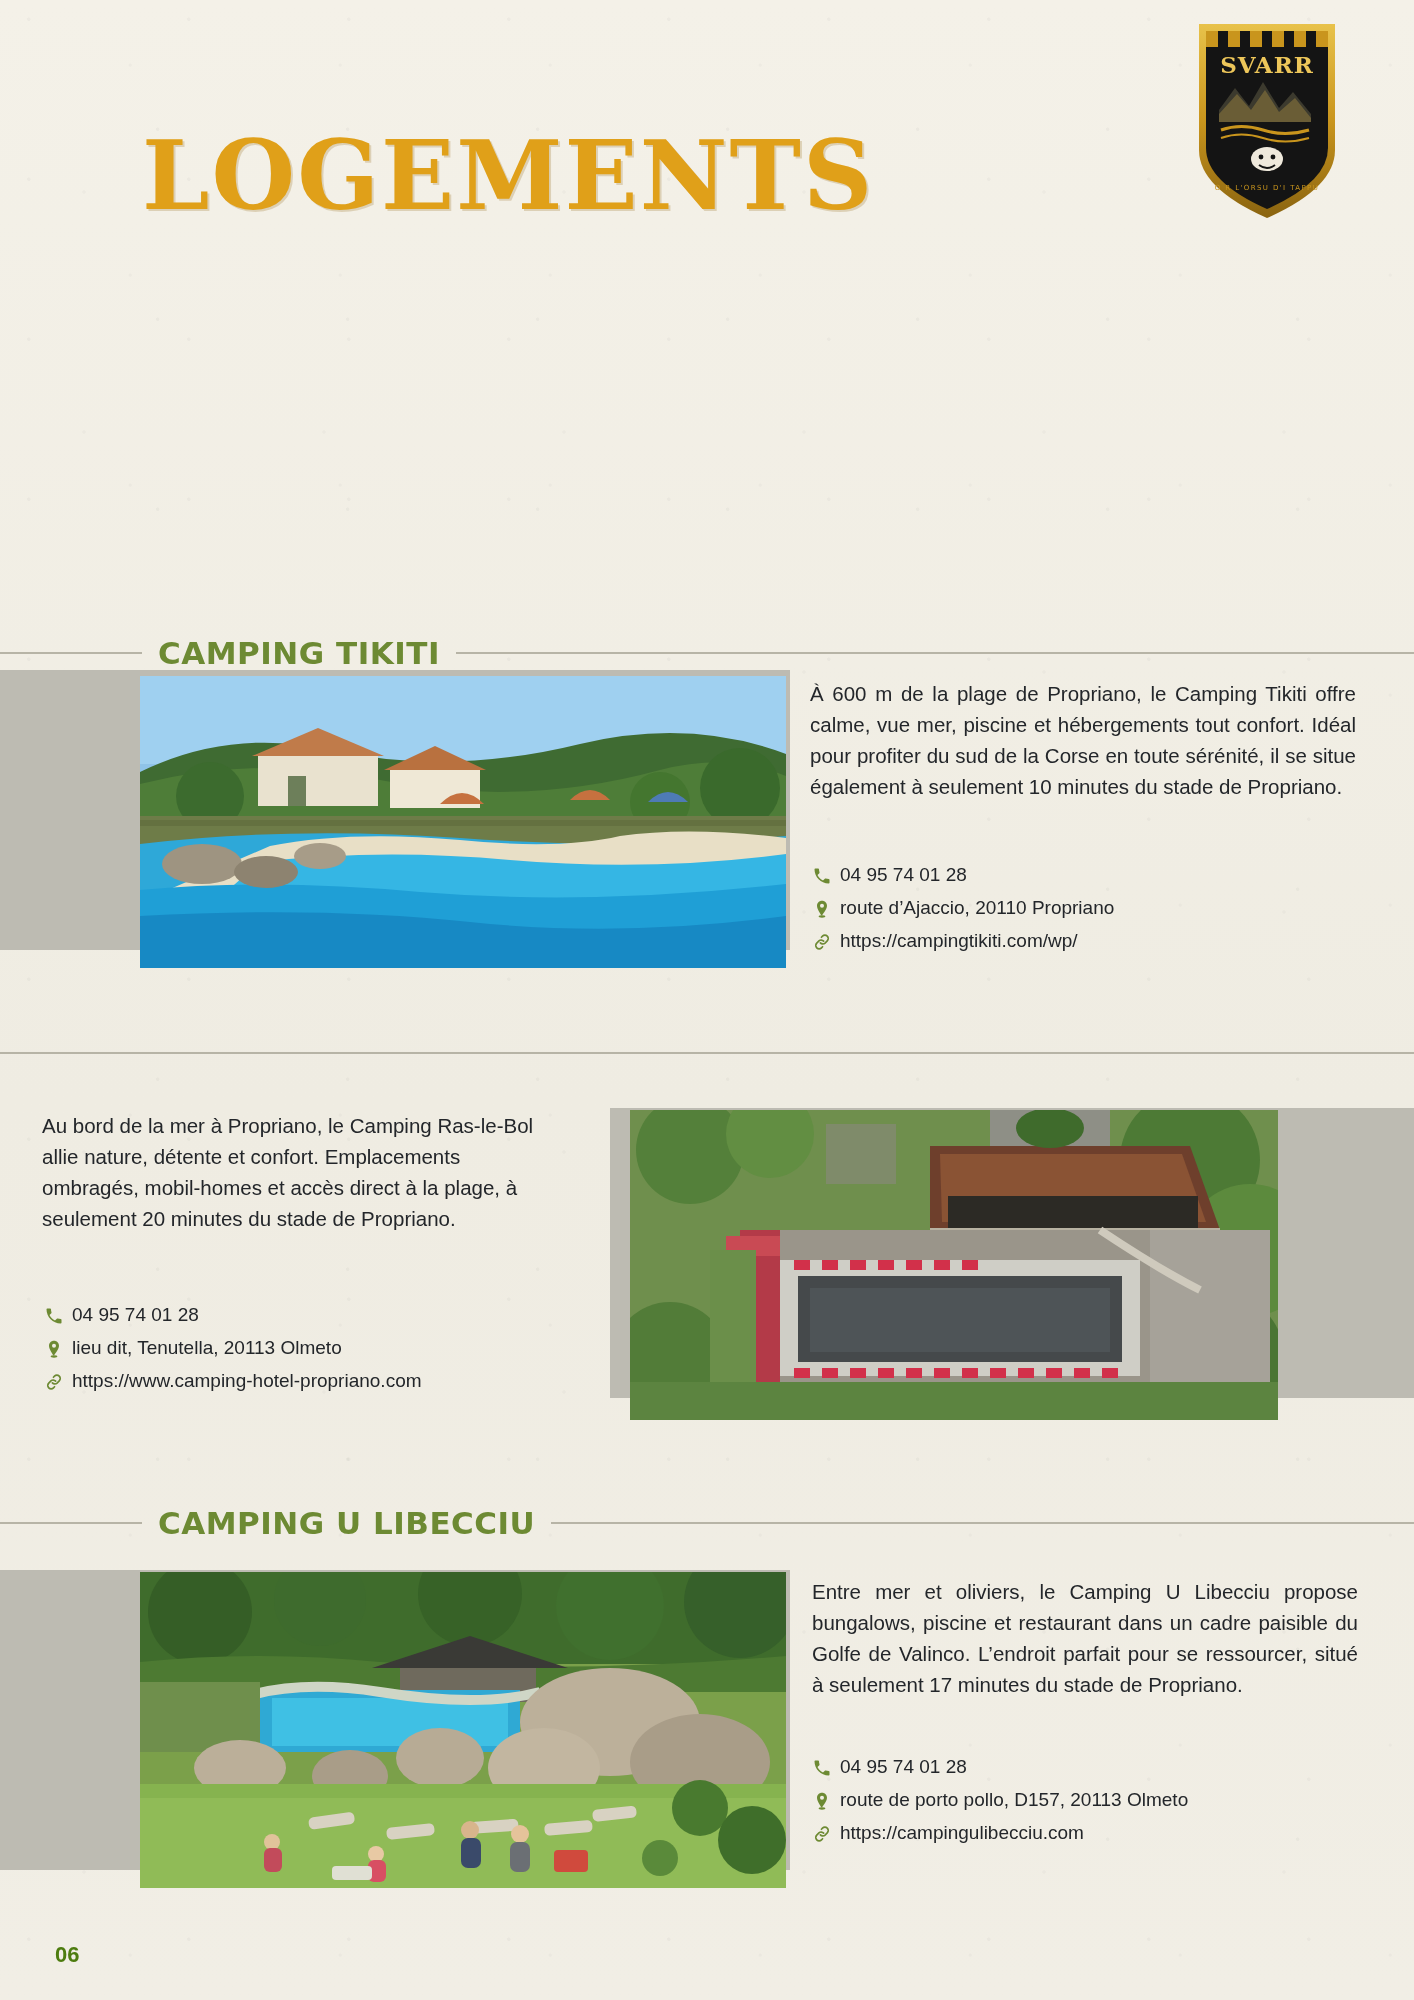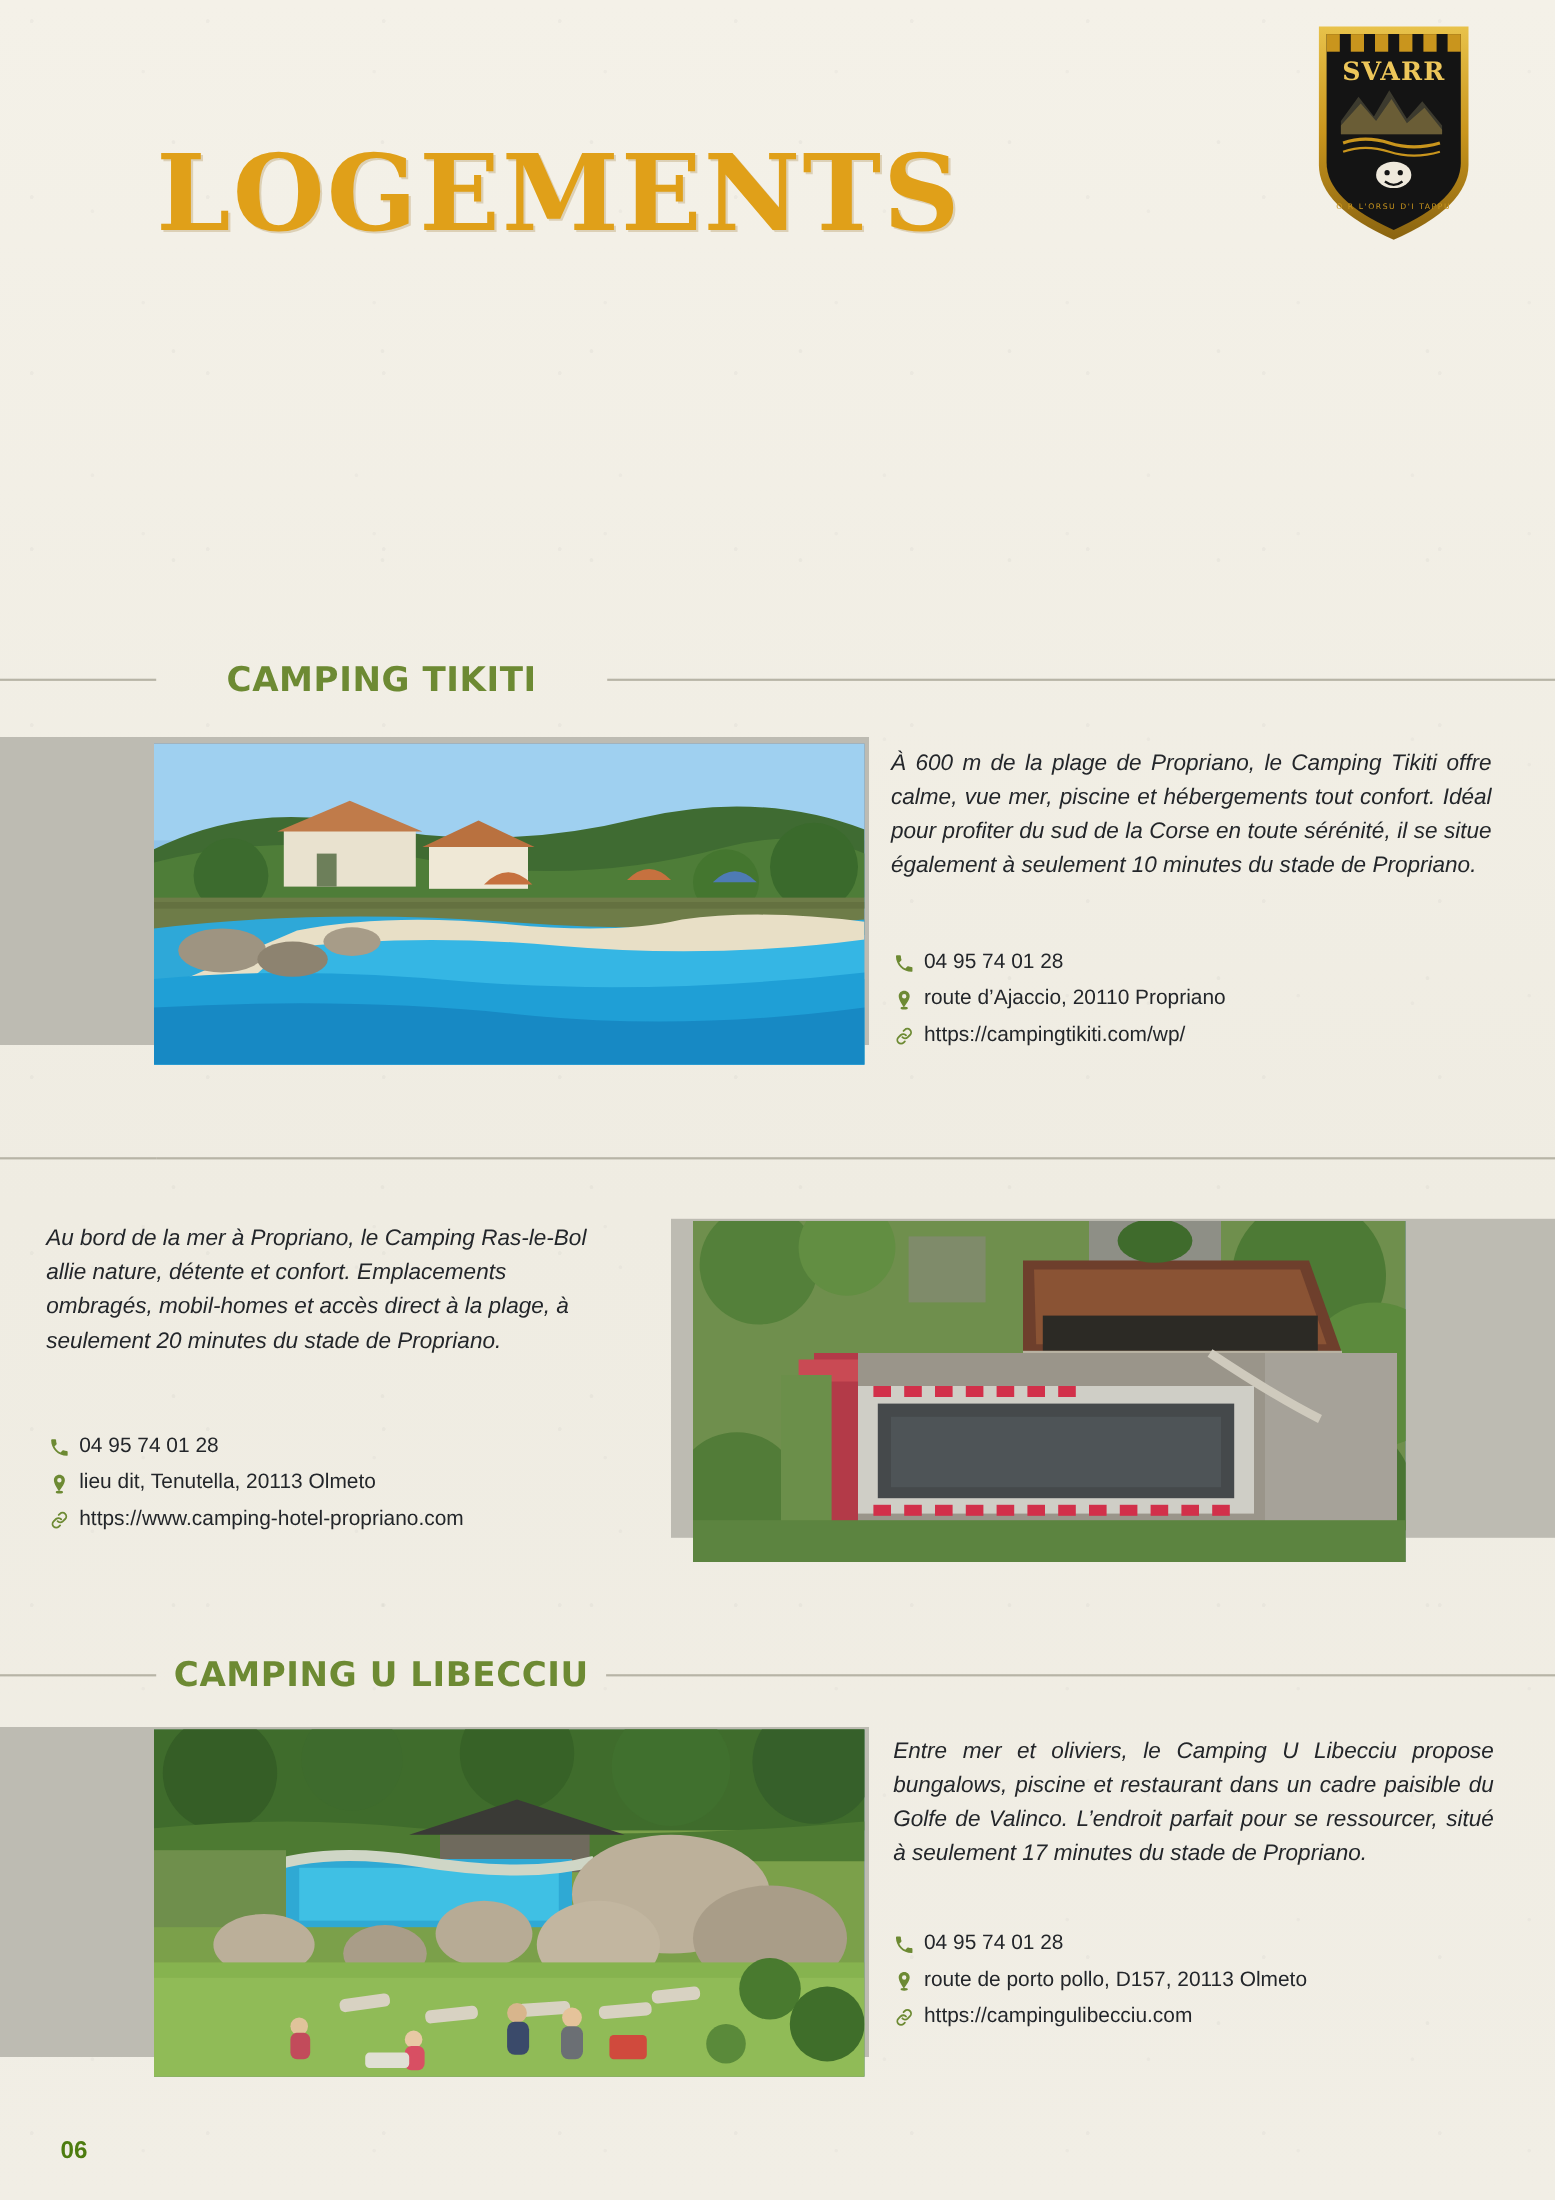--- a/index.html
+++ b/index.html
@@ -90,21 +90,20 @@
     background: #7f9ab0;
   }
   .photo svg { display: block; }
 
   
   .desc {
     position: absolute;
     font-size: 20.5px;
     line-height: 1.52;
     color: #23262a;
-    font-style: italic;
   }
   .desc.justify { text-align: justify; }
 
   
   .contact {
     position: absolute;
     font-size: 19px;
     color: #23262a;
   }
   .contact .row {
@@ -163,21 +162,21 @@
     <ellipse cx="74" cy="141" rx="16" ry="12" fill="#efe9dc"></ellipse>
     <circle cx="68" cy="139" r="2.4" fill="#141414"></circle>
     <circle cx="80" cy="139" r="2.4" fill="#141414"></circle>
     <path d="M66 147 q8 6 16 0" stroke="#141414" stroke-width="2" fill="none"></path>
     <text x="74" y="172" text-anchor="middle" font-family="DejaVu Sans, sans-serif" font-size="7" fill="#c9951d" letter-spacing="1.4">O R L'ORSU D'I TAPPU</text>
   </svg>
 </div>
 
 <div class="page-title">LOGEMENTS</div>
 
-<div class="section-head" style="top:600px;gap:48px;">
+<div class="section-head" style="top:635px;">
   <div class="rule-left"></div>
   <div class="title">CAMPING TIKITI</div>
   <div class="rule-right"></div>
 </div>
 
 <div class="photo-band" style="left:0px; top:670px; width:790px; height:280px;"></div>
 <div class="photo" style="left:140px; top:676px; width:646px; height:292px;">
   <svg width="646" height="292" viewBox="0 0 646 292" preserveAspectRatio="none">
     <rect x="0" y="0" width="646" height="292" fill="#8fc3e8"></rect>
     <rect x="0" y="0" width="646" height="88" fill="#9fd0f0"></rect>

